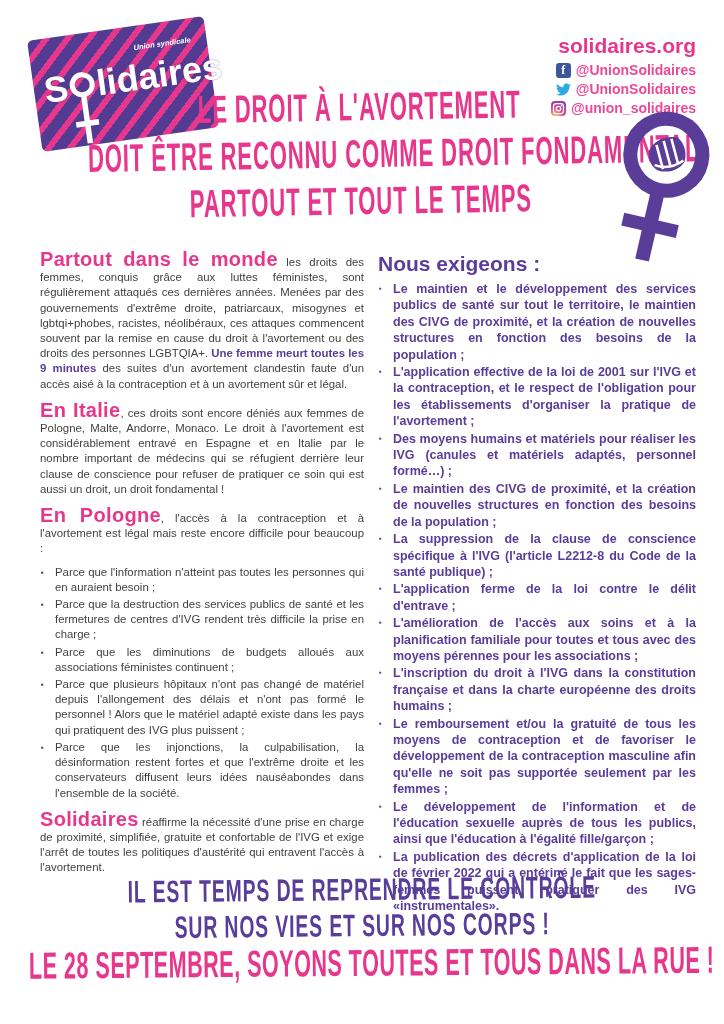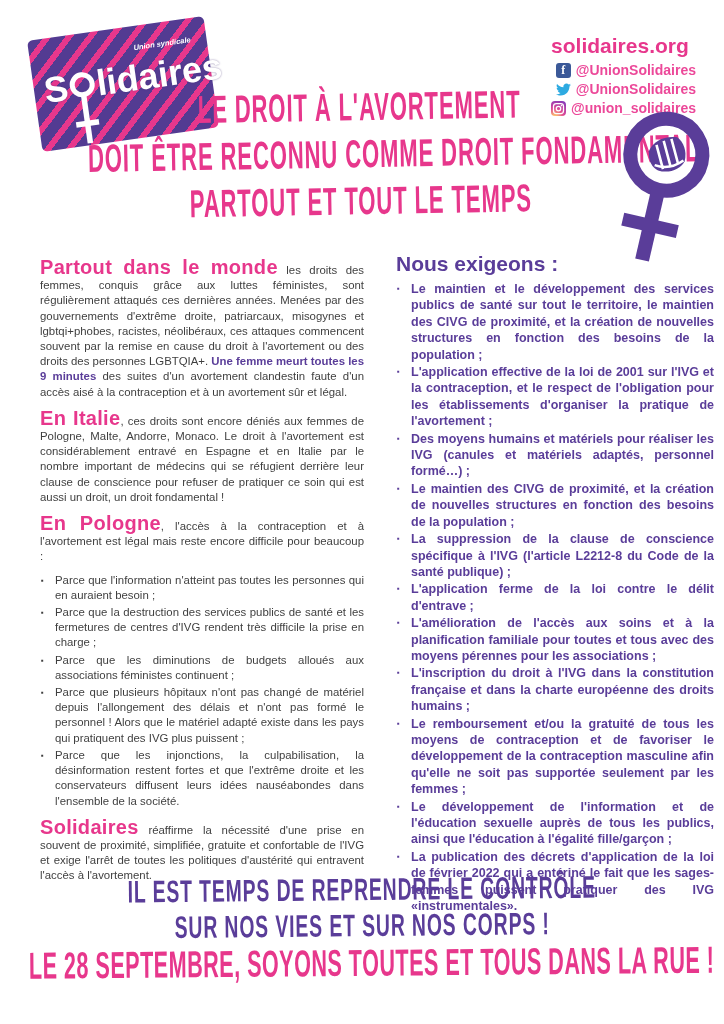--- a/index.html
+++ b/index.html
@@ -23,21 +23,21 @@
     width:60px; font-weight:bold;
   }
   .logo-text {
     position:absolute; left:10px; top:32px; color:#fff; font-weight:bold;
     font-size:36px; display:flex; align-items:flex-start; line-height:40px;
     text-shadow:0 0 2px rgba(60,40,110,.6);
   }
   .logo-venus { margin:6px 1px 0 1px; overflow:visible; }
 
   
-  .social { position:absolute; right:28px; top:34px; text-align:left; }
+  .social { position:absolute; right:28px; top:34px; text-align:right; }
   .site { color:#e7378c; font-weight:bold; font-size:21px; margin-bottom:4px; }
   .social-row { display:flex; justify-content:flex-end; align-items:center; gap:5px; margin-bottom:3px; }
   .social-row .handle { color:#ec4899; font-weight:bold; font-size:14px; }
   .s-icon { width:15px; height:15px; display:inline-flex; align-items:center; justify-content:center; flex:0 0 15px; }
   .fb { background:#3b5998; border-radius:3px; color:#fff; font-weight:bold; font-size:12px; font-family:"Liberation Serif",serif; }
   .ig { background:radial-gradient(circle at 25% 110%, #fdc468 8%, #df4996 45%, #8a3ab9 90%); border-radius:4px; }
 
   
   .title {
     position:absolute; left:40px; top:84px; width:640px; text-align:center;
@@ -47,22 +47,22 @@
     display:block; white-space:nowrap; font-weight:bold; font-size:26px;
     line-height:47px; letter-spacing:1px;
     transform:scale(0.85,1.5);
   }
 
   
   .fist-wrap { position:absolute; right:12px; top:104px; transform:rotate(13deg); }
 
   
   .col { position:absolute; top:252px; }
-  .col-left  { left:40px;  width:324px; color:#3f3f3f;margin-top:8px; }
-  .col-right { left:396px; width:318px; }
+  .col-left  { left:40px;  width:324px; color:#3f3f3f; }
+  .col-right { left:378px; width:318px; }
   .col-left p {
     font-size:11.4px; line-height:15.2px; text-align:justify; margin-bottom:11px;
   }
   .hp { color:#e7378c; font-weight:bold; font-size:20px; letter-spacing:.3px; }
   .hl { color:#5a3d99; font-weight:bold; }
 
   ul.reasons { list-style:none; margin:-3px 0 11px 0; }
   ul.reasons li {
     position:relative; padding-left:15px; font-size:11.4px; line-height:15.2px;
     text-align:justify; margin-bottom:2px;
@@ -165,21 +165,21 @@
     <p><span class="hp">En Pologne</span><span>, l'accès à la contraception et à l'avortement est légal mais reste encore difficile pour beaucoup :</span></p>
 
     <ul class="reasons">
       <li><span class="bullet">▪</span><span>Parce que l'information n'atteint pas toutes les personnes qui en auraient besoin ;</span></li>
       <li><span class="bullet">▪</span><span>Parce que la destruction des services publics de santé et les fermetures de centres d'IVG rendent très difficile la prise en charge ;</span></li>
       <li><span class="bullet">▪</span><span>Parce que les diminutions de budgets alloués aux associations féministes continuent ;</span></li>
       <li><span class="bullet">▪</span><span>Parce que plusieurs hôpitaux n'ont pas changé de matériel depuis l'allongement des délais et n'ont pas formé le personnel ! Alors que le matériel adapté existe dans les pays qui pratiquent des IVG plus puissent ;</span></li>
       <li><span class="bullet">▪</span><span>Parce que les injonctions, la culpabilisation, la désinformation restent fortes et que l'extrême droite et les conservateurs diffusent leurs idées nauséabondes dans l'ensemble de la société.</span></li>
     </ul>
 
-    <p><span class="hp">Solidaires</span><span> réaffirme la nécessité d'une prise en souvent de proximité, simplifiée, gratuite et confortable de l'IVG et exige l'arrêt de toutes les politiques d'austérité qui entravent l'accès à l'avortement.</span></p>
+    <p><span class="hp">Solidaires</span><span> réaffirme la nécessité d'une prise en charge de proximité, simplifiée, gratuite et confortable de l'IVG et exige l'arrêt de toutes les politiques d'austérité qui entravent l'accès à l'avortement.</span></p>
   </div>
 
   <div class="col col-right">
     <div class="h-purple">Nous exigeons :</div>
     <ul class="demands">
       <li><span class="bullet">▪</span><span>Le maintien et le développement des services publics de santé sur tout le territoire, le maintien des CIVG de proximité, et la création de nouvelles structures en fonction des besoins de la population ;</span></li>
       <li><span class="bullet">▪</span><span>L'application effective de la loi de 2001 sur l'IVG et la contraception, et le respect de l'obligation pour les établissements d'organiser la pratique de l'avortement ;</span></li>
       <li><span class="bullet">▪</span><span>Des moyens humains et matériels pour réaliser les IVG (canules et matériels adaptés, personnel formé…) ;</span></li>
       <li><span class="bullet">▪</span><span>Le maintien des CIVG de proximité, et la création de nouvelles structures en fonction des besoins de la population ;</span></li>
       <li><span class="bullet">▪</span><span>La suppression de la clause de conscience spécifique à l'IVG (l'article L2212-8 du Code de la santé publique) ;</span></li>

